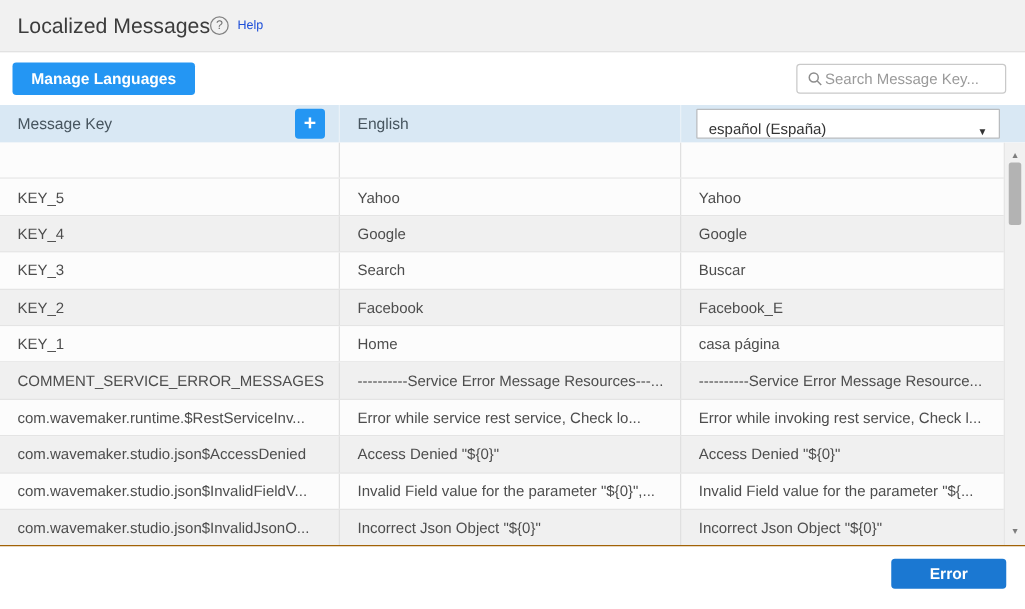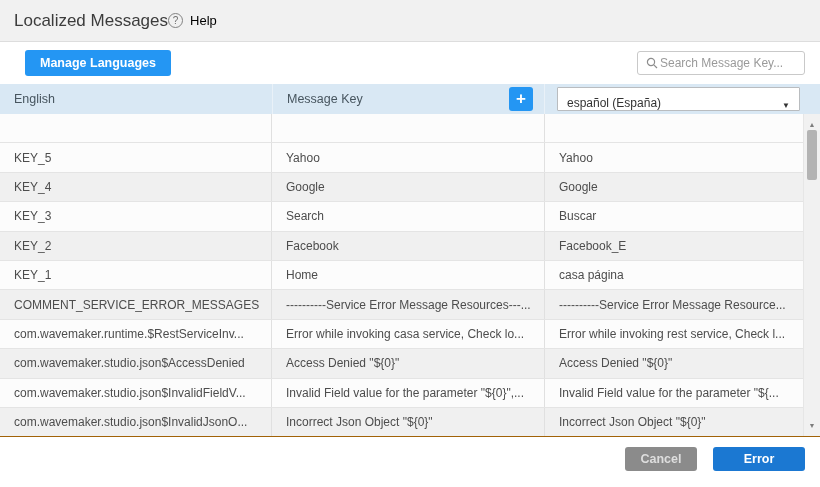--- a/index.html
+++ b/index.html
@@ -16,26 +16,26 @@
     display:flex; align-items:center; justify-content:flex-start;
     padding:0 20px 0 14px; flex:0 0 auto;
   }
   .title { font-size:17px; color:#3c3c3c; }
   .help { display:flex; align-items:center; gap:7px; cursor:pointer; }
   .help-icon {
     width:15px; height:15px; border:1px solid #828282; border-radius:50%;
     display:flex; align-items:center; justify-content:center;
     font-size:10px; color:#6e6e6e;
   }
-  .help-label { font-size:13px; color:#000000; }
+  .help-label { font-size:10px; color:#1d4ed8; }
 
   
   .toolbar {
     height:42px; background:#fff; display:flex; align-items:center;
-    justify-content:space-between; padding:0 15px 0 25px; flex:0 0 auto;
+    justify-content:space-between; padding:0 15px 0 10px; flex:0 0 auto;
   }
   .btn-primary {
     background:var(--accent,#2496f3); color:#fff; border:none; border-radius:3px;
     font-family:inherit; font-size:12.5px; font-weight:bold;
     height:26px; padding:0 15px; cursor:pointer;
   }
   .search-box {
     width:168px; height:24px; border:1px solid #c9c9c9; border-radius:3px;
     background:#fff; display:flex; align-items:center; padding:0 8px; gap:2px;
   }
@@ -134,26 +134,26 @@
       <svg width="12" height="12" viewBox="0 0 12 12">
         <circle cx="5" cy="5" r="3.6" fill="none" stroke="#8d8d8d" stroke-width="1.2"></circle>
         <line x1="7.8" y1="7.8" x2="11" y2="11" stroke="#8d8d8d" stroke-width="1.2"></line>
       </svg>
       <input placeholder="Search Message Key..." style="">
     </div>
   </div>
 
   <div class="grid">
     <div class="grid-header">
-      <div class="hcol hcol-eng">
-        <span>English</span>
-      </div>
       <div class="hcol hcol-key">
         <span>Message Key</span>
         <button class="add-btn">+</button>
+      </div>
+      <div class="hcol hcol-eng">
+        <span>English</span>
       </div>
       <div class="hcol hcol-lang">
         <div class="lang-select">
           <span class="sel-label">español (España)</span>
           <span class="caret">▼</span>
         </div>
       </div>
     </div>
 
     <div class="grid-body">
@@ -188,21 +188,21 @@
           <div class="cell cell-eng">Home</div>
           <div class="cell cell-trans">casa página</div>
         </div>
           <div class="grid-row odd">
           <div class="cell cell-key">COMMENT_SERVICE_ERROR_MESSAGES</div>
           <div class="cell cell-eng">----------Service Error Message Resources---...</div>
           <div class="cell cell-trans">----------Service Error Message Resource...</div>
         </div>
           <div class="grid-row">
           <div class="cell cell-key">com.wavemaker.runtime.$RestServiceInv...</div>
-          <div class="cell cell-eng">Error while invoking casa service, Check lo...</div>
+          <div class="cell cell-eng">Error while service rest service, Check lo...</div>
           <div class="cell cell-trans">Error while invoking rest service, Check l...</div>
         </div>
           <div class="grid-row odd">
           <div class="cell cell-key">com.wavemaker.studio.json$AccessDenied</div>
           <div class="cell cell-eng">Access Denied "${0}"</div>
           <div class="cell cell-trans">Access Denied "${0}"</div>
         </div>
           <div class="grid-row">
           <div class="cell cell-key">com.wavemaker.studio.json$InvalidFieldV...</div>
           <div class="cell cell-eng">Invalid Field value for the parameter "${0}",...</div>
@@ -216,17 +216,16 @@
         </div>
       <div class="scrollbar">
         <div class="sb-arrow up">▲</div>
         <div class="sb-thumb"></div>
         <div class="sb-arrow down">▼</div>
       </div>
     </div>
   </div>
 
   <div class="footer">
-    <button class="btn-cancel">Cancel</button>
     <button class="btn-save">Error</button>
   </div>
 
 </div>
 
 </body></html>

